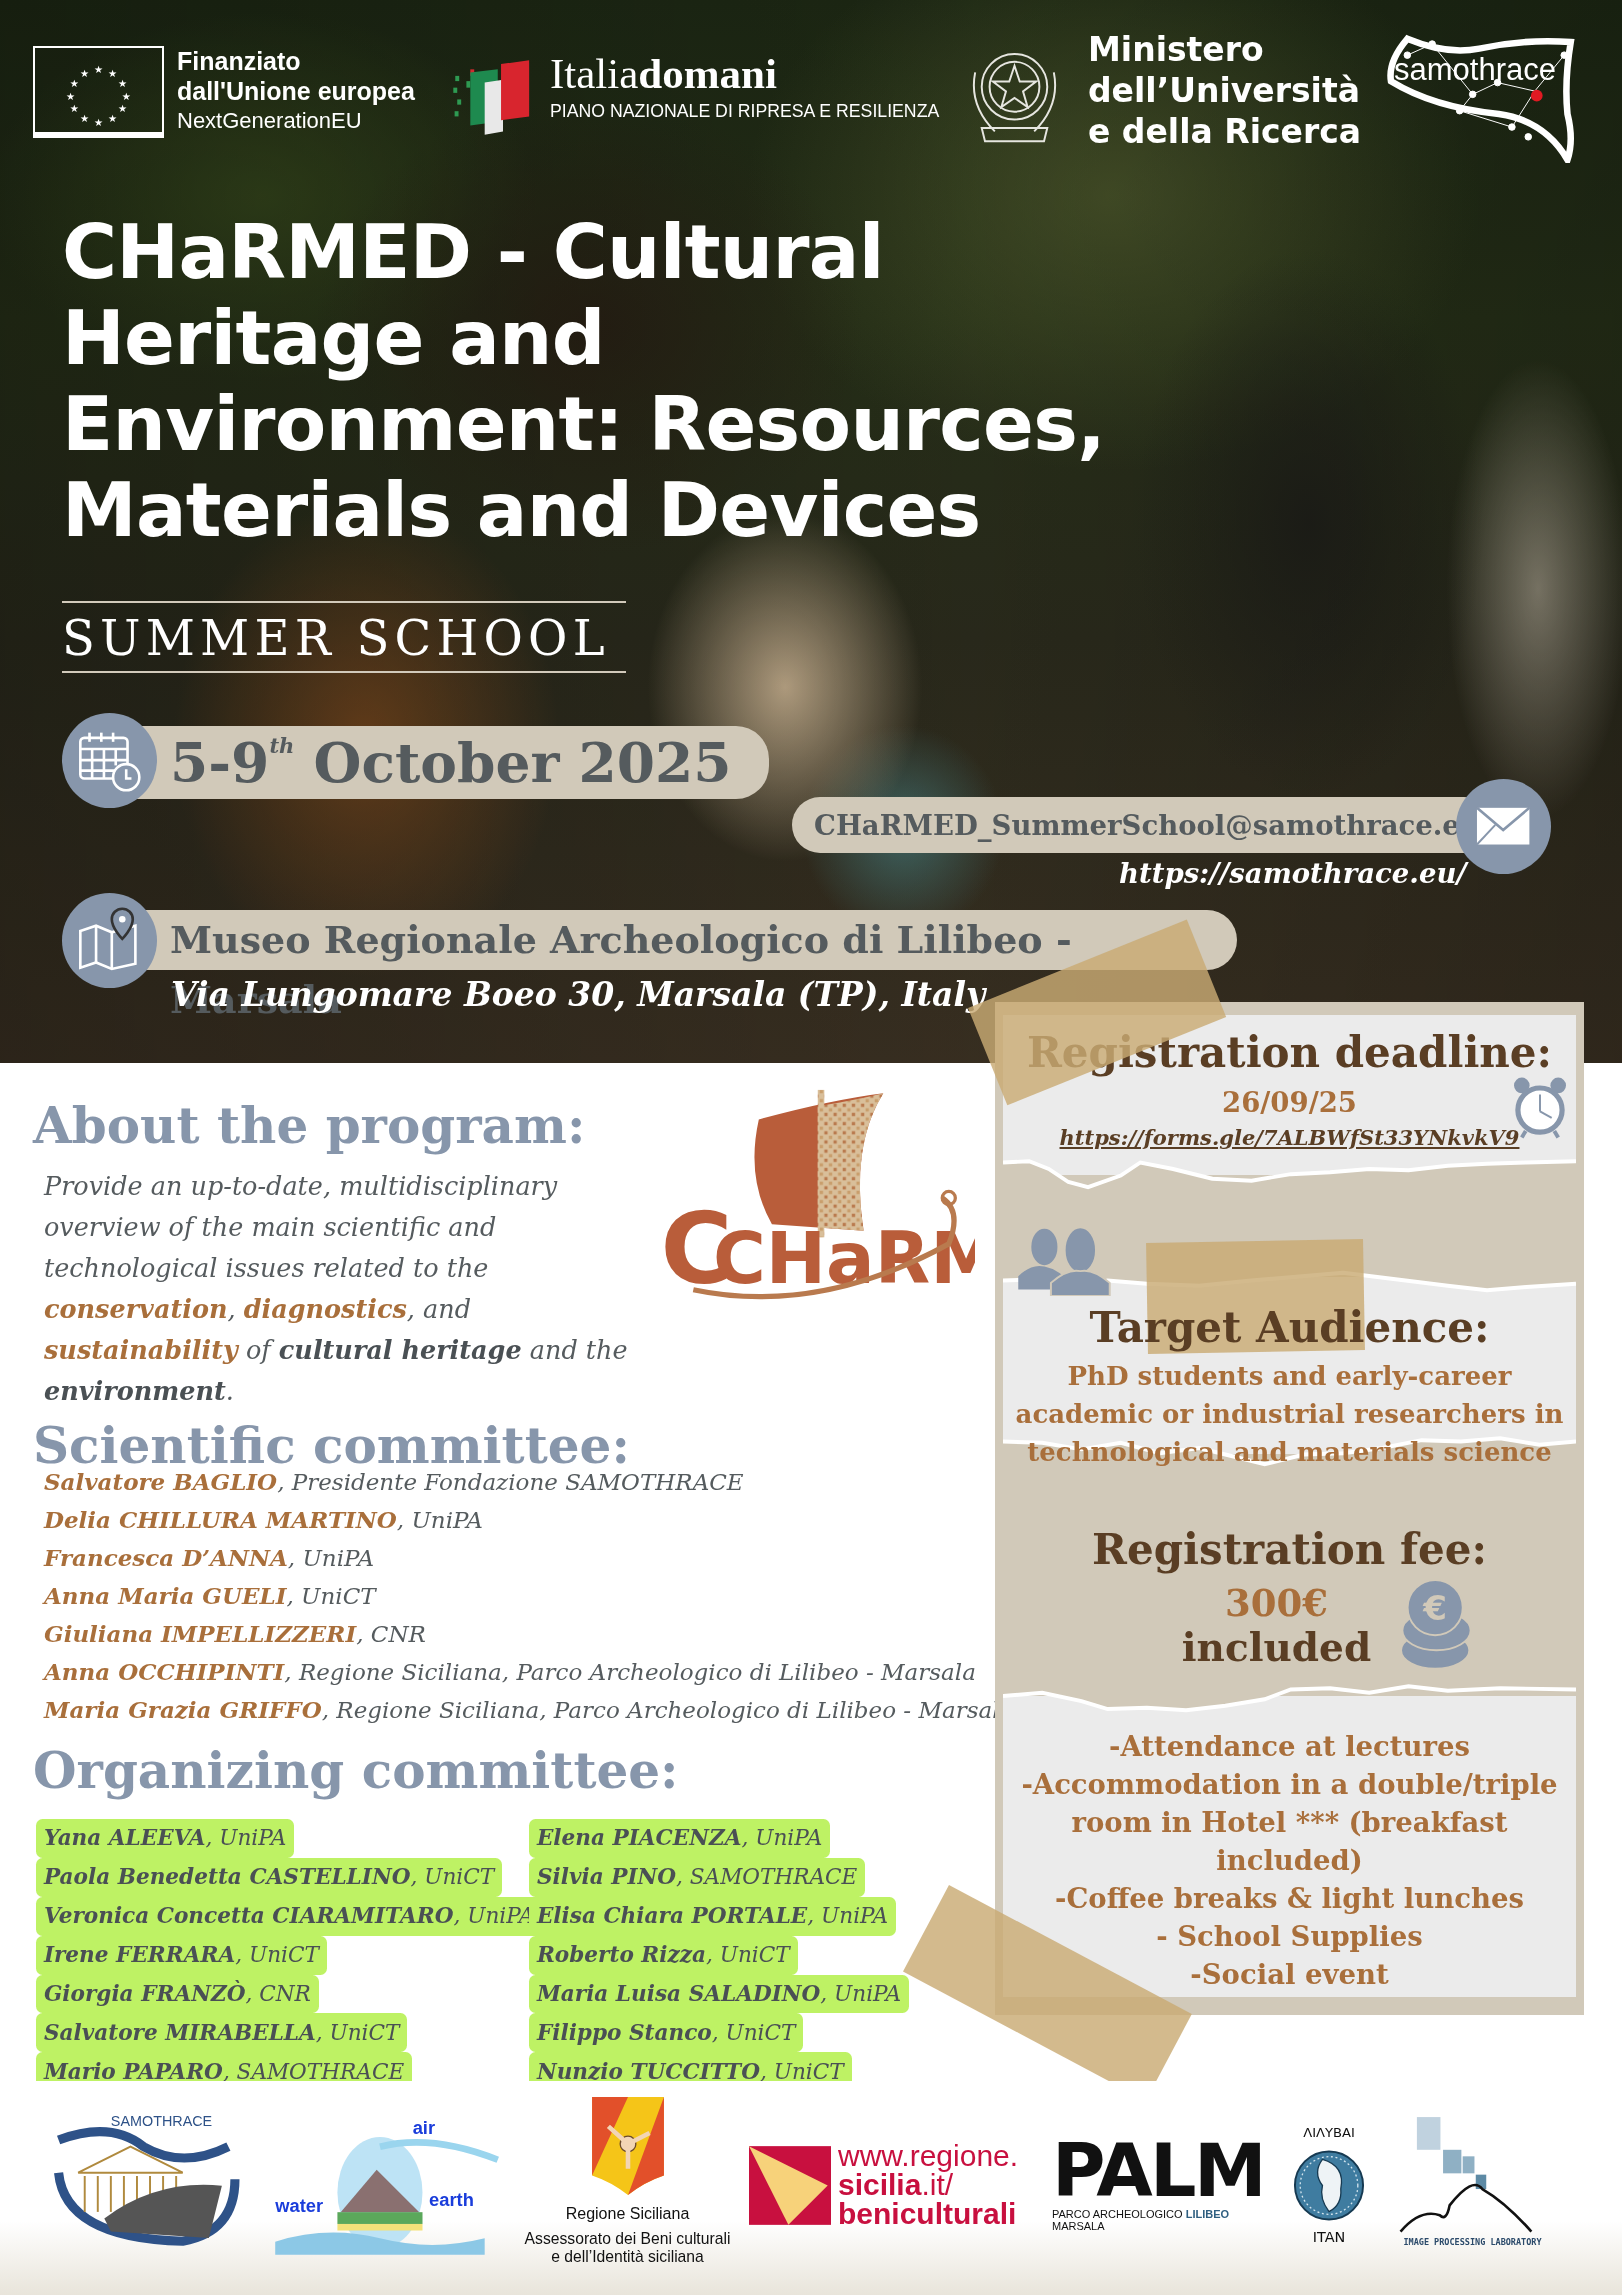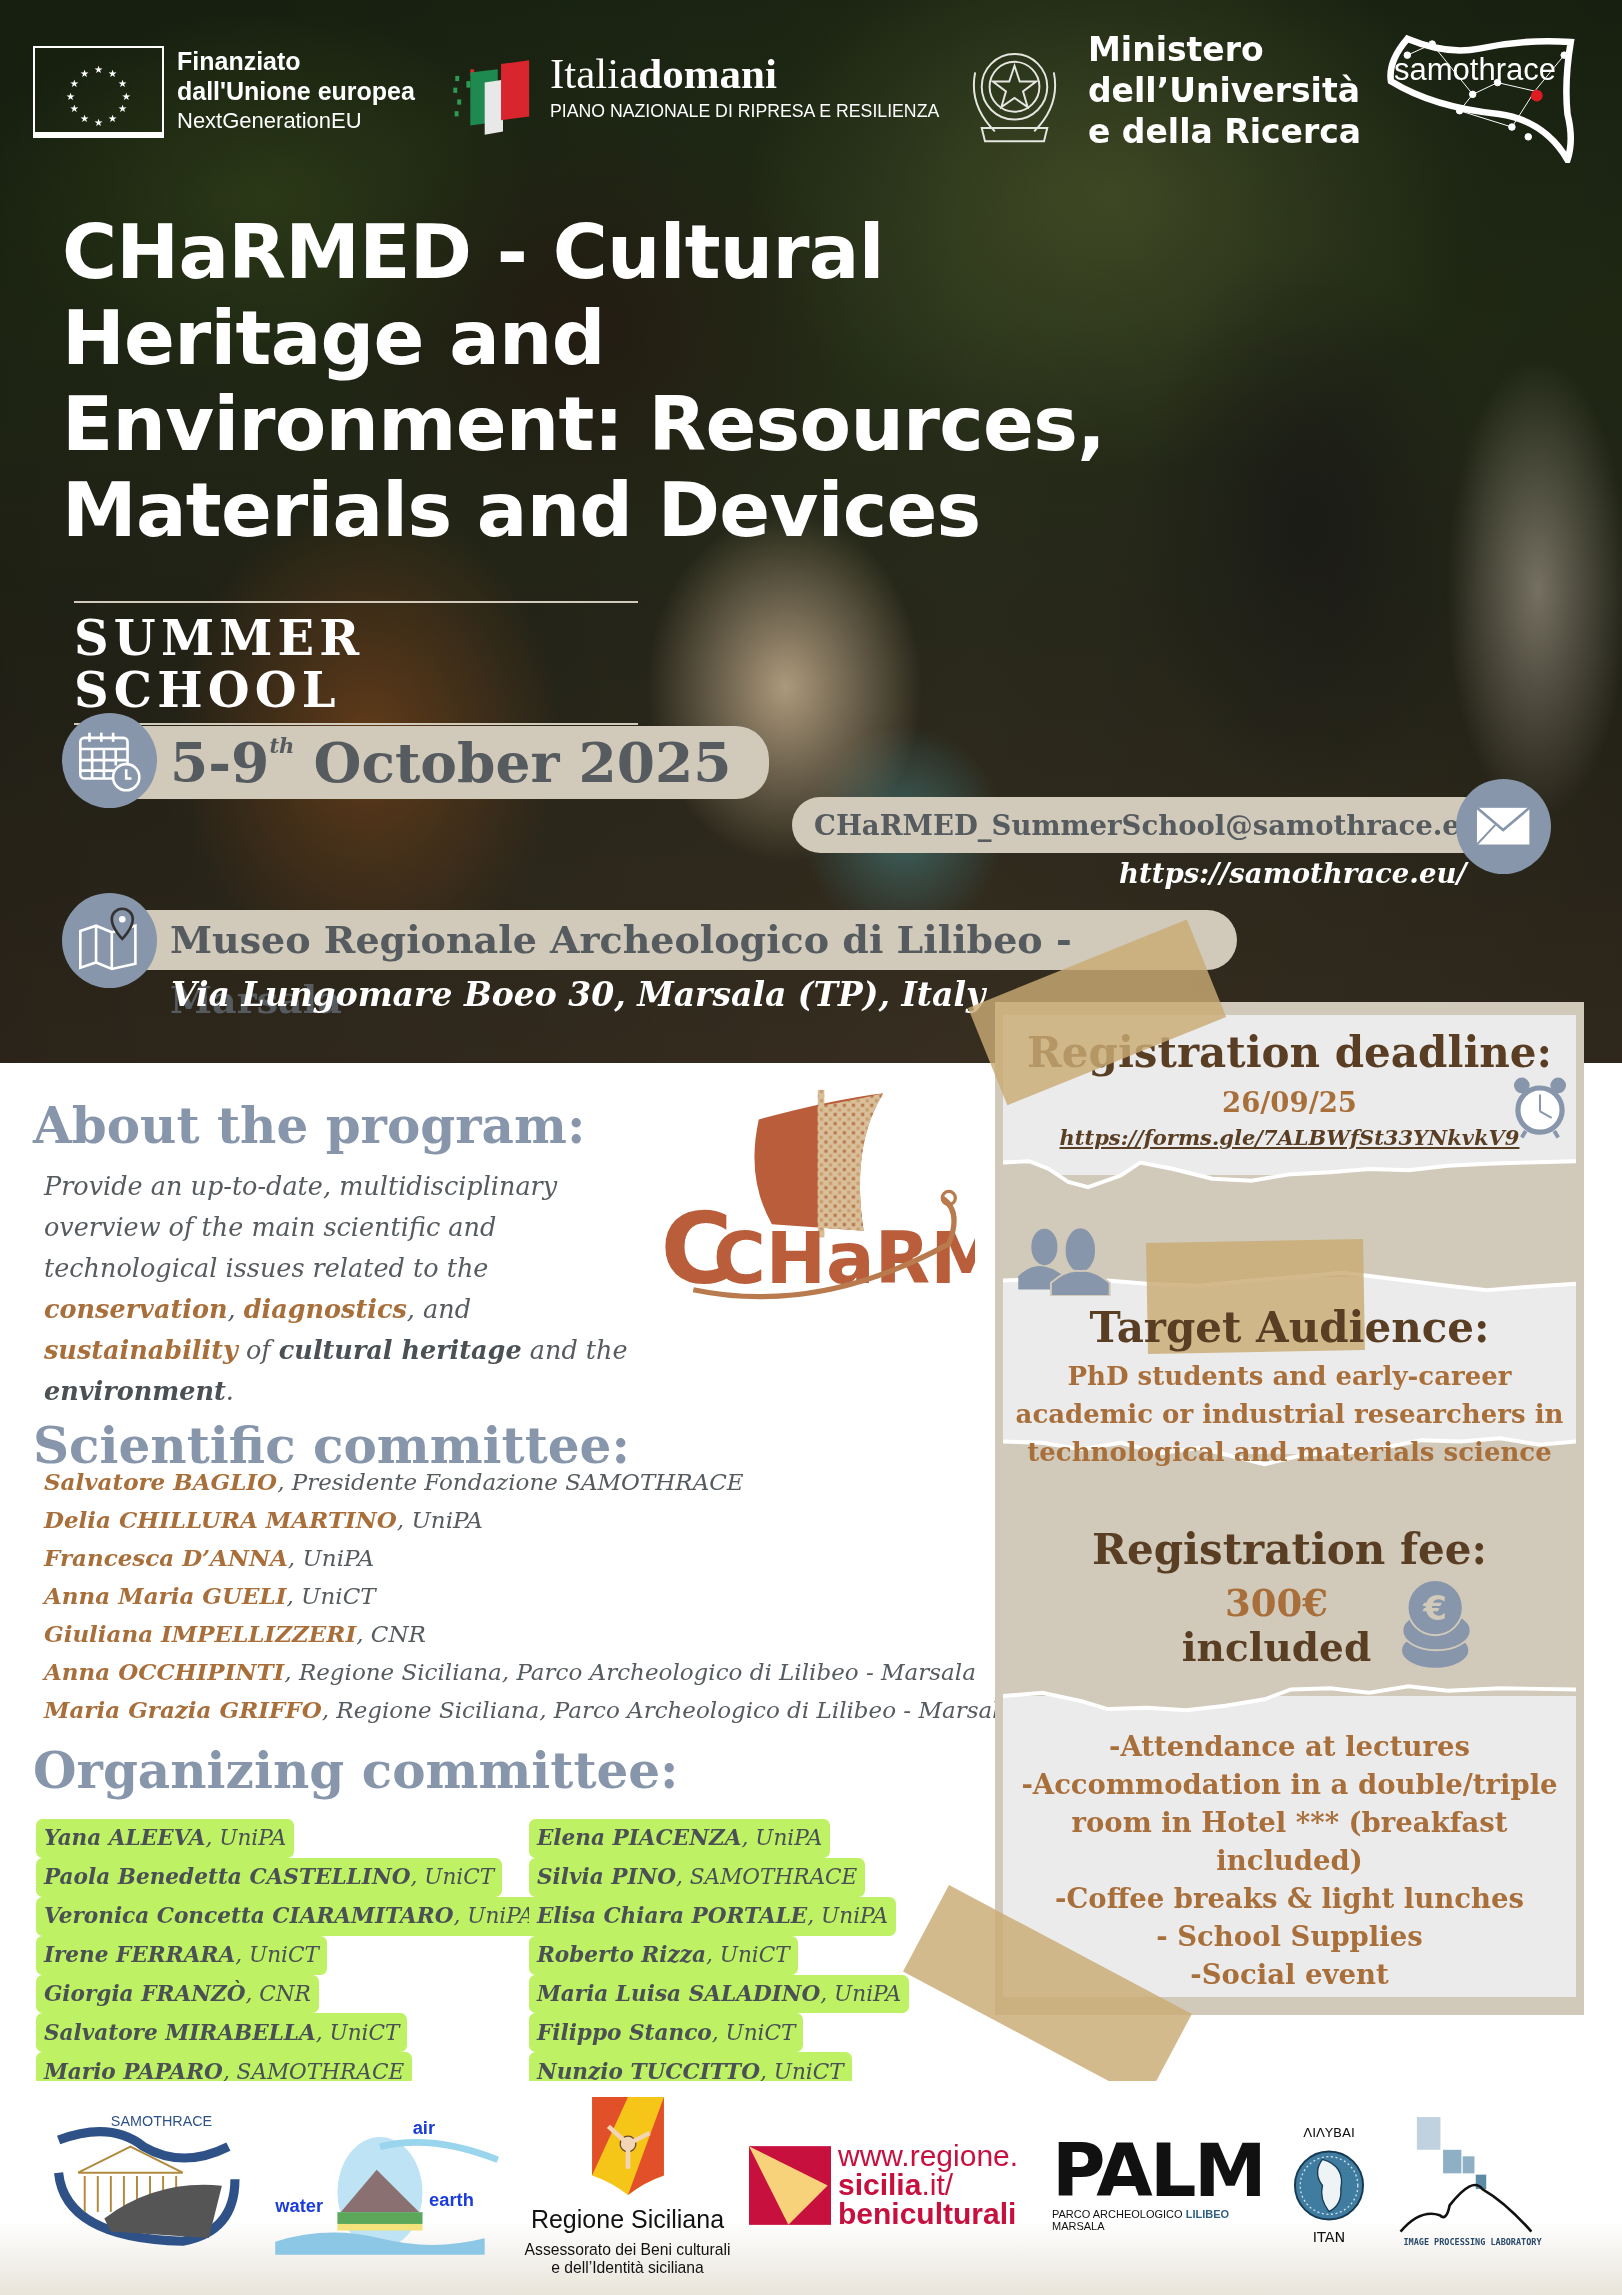--- a/index.html
+++ b/index.html
@@ -36,21 +36,21 @@
   .italia-text .sub { font-family:"Liberation Sans", sans-serif; font-size:17.7px; letter-spacing:0px; margin-top:3.9px; }
 
   .emblem { position:absolute; left:962px; top:33px; width:105px; height:118px; }
   .mur-text { position:absolute; left:1088px; top:29px; color:#fff; font-family:"DejaVu Sans", sans-serif; font-weight:bold; font-size:33px; line-height:41px; }
 
   .samo-logo { position:absolute; left:1381px; top:29.4px; width:203px; height:134px; }
   .samo-text { position:absolute; left:1394px; top:52px; color:#fff; font-family:"Liberation Sans", sans-serif; font-size:31px; }
 
   
   .title { position:absolute; left:62px; top:209px; width:1112px; color:#fff; font-family:"DejaVu Sans", sans-serif; font-weight:bold; font-size:75px; line-height:86px; letter-spacing:-0.7px; }
-  .summer { position:absolute; left:62px; top:601px; width:564px; border-top:2.6px solid #d2cabb; border-bottom:2.6px solid #d2cabb; padding:9.2px 0 6.5px 0; color:#fff; font-family:"DejaVu Serif", serif; font-weight:bold; font-size:48px; letter-spacing:5.2px; line-height:52px;margin-left:12px; }
+  .summer { position:absolute; left:62px; top:601px; width:564px; border-top:2.6px solid #d2cabb; border-bottom:2.6px solid #d2cabb; padding:9.2px 0 6.5px 0; color:#fff; font-family:"DejaVu Serif", serif; font-weight:normal; font-size:48px; letter-spacing:5.2px; line-height:52px; }
 
   
   .pill { position:absolute; background:#d1c9b9; border-radius:0 33px 33px 0; color:#555b5e; font-weight:bold; }
   .pill-date { left:98px; top:726px; width:671px; height:73px; padding-left:72px; font-size:55px; line-height:73px; }
   .pill-date sup { font-size:21px; vertical-align:top; line-height:39px;font-style:italic; }
   .circ { position:absolute; background:#8796ab; border-radius:50%; }
   .circ-date { left:62px; top:713px; width:95px; height:95px; }
   .pill-mail { left:792px; top:797px; width:700px; height:56px; border-radius:29.4px; padding-left:22px; font-size:27.5px; line-height:56px; }
   .circ-mail { left:1456px; top:779px; width:95px; height:95px; }
   .url-site { position:absolute; left:1119px; top:857px; color:#fff; font-style:italic; font-weight:bold; font-size:27.5px; }
@@ -388,21 +388,21 @@
   </svg>
 
   <svg class="flogo" style="left:592px; top:15.7px;" width="72" height="98" viewBox="0 0 110 150">
     <path d="M0 0 L110 0 L110 120 Q80 130 55 150 Q30 130 0 120 Z" fill="#f5c518"></path>
     <path d="M0 0 L55 0 L0 120 Z" fill="#e2502a"></path>
     <path d="M110 0 L110 120 Q80 130 55 150 L110 0 Z" fill="#e2502a"></path>
     <circle cx="55" cy="72" r="12" fill="#f2d5b5" stroke="#6b4a2c" stroke-width="2"></circle>
     <path d="M55 72 L25 45 M55 72 L88 55 M55 72 L55 110" stroke="#f2d5b5" stroke-width="7"></path>
   </svg>
   <div class="flogo" style="left:523px; top:124px; width:209px; text-align:center; font-family:'Liberation Sans', sans-serif; color:#111;">
-    <div style="font-size:25px;">Regione Siciliana</div>
+    <div style="font-size:16px;">Regione Siciliana</div>
     <div style="font-size:15.7px; margin-top:6.5px;">Assessorato dei Beni culturali</div>
     <div style="font-size:15.7px;">e dell’Identità siciliana</div>
   </div>
 
   <svg class="flogo" style="left:749px; top:65px;" width="82" height="79" viewBox="0 0 125 120">
     <rect width="125" height="120" fill="#c8103f"></rect>
     <polygon points="0,0 120,60 60,120" fill="#f7d27a"></polygon>
   </svg>
   <div class="flogo" style="left:838px; top:60px; font-family:'Liberation Sans', sans-serif; color:#c8103f; font-size:30px; line-height:29px;">
     <div>www.regione.</div>

